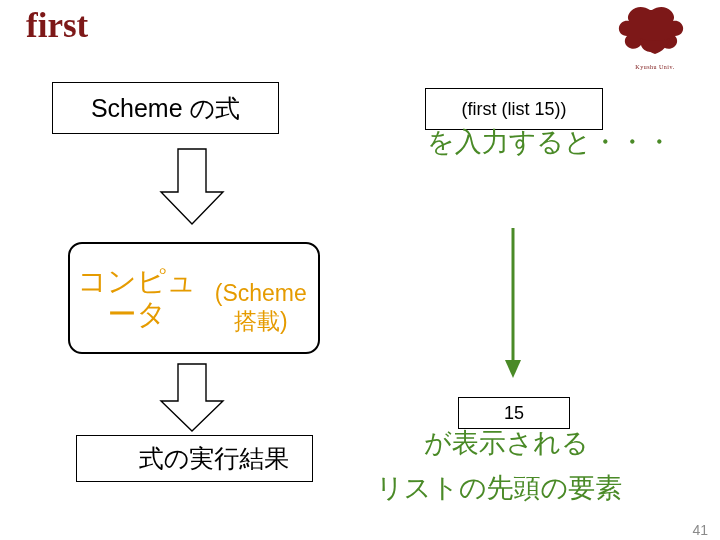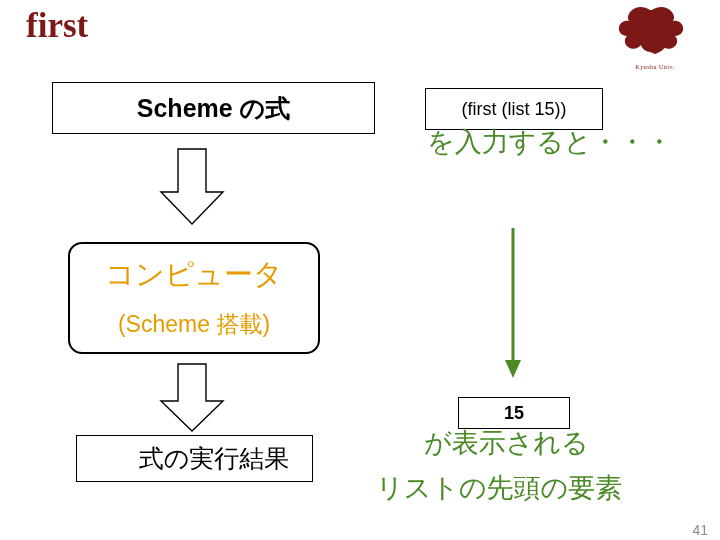--- a/index.html
+++ b/index.html
@@ -56,35 +56,34 @@
     box-sizing: border-box;
     background: #ffffff;
     display: flex;
     align-items: center;
     justify-content: center;
     text-align: center;
   }
   #box-scheme-expr {
     left: 52px;
     top: 82px;
-    width: 323px;
+    width: 227px;
     height: 52px;
     border: 1px solid #000000;
     font-size: 25px;
     color: #000000;
-    font-weight: bold;
   }
   #box-computer {
     left: 68px;
     top: 242px;
     width: 252px;
     height: 112px;
     border: 2px solid #000000;
     border-radius: 14px;
-    flex-direction: column;
+    flex-direction: row;
     color: #e59b00;
   }
   #box-computer .line1 {
     font-size: 29px;
     line-height: 1.15;
   }
   #box-computer .line2 {
     font-size: 23px;
     line-height: 1.2;
     margin-top: 20px;
@@ -109,21 +108,20 @@
     color: #000000;
   }
   #box-output-value {
     left: 458px;
     top: 397px;
     width: 112px;
     height: 32px;
     border: 1px solid #000000;
     font-size: 18px;
     color: #000000;
-    font-weight: bold;
   }
 
   
   .green-text {
     color: #4a8a27;
     white-space: nowrap;
   }
   #text-input-desc {
     left: 427px;
     top: 124px;

